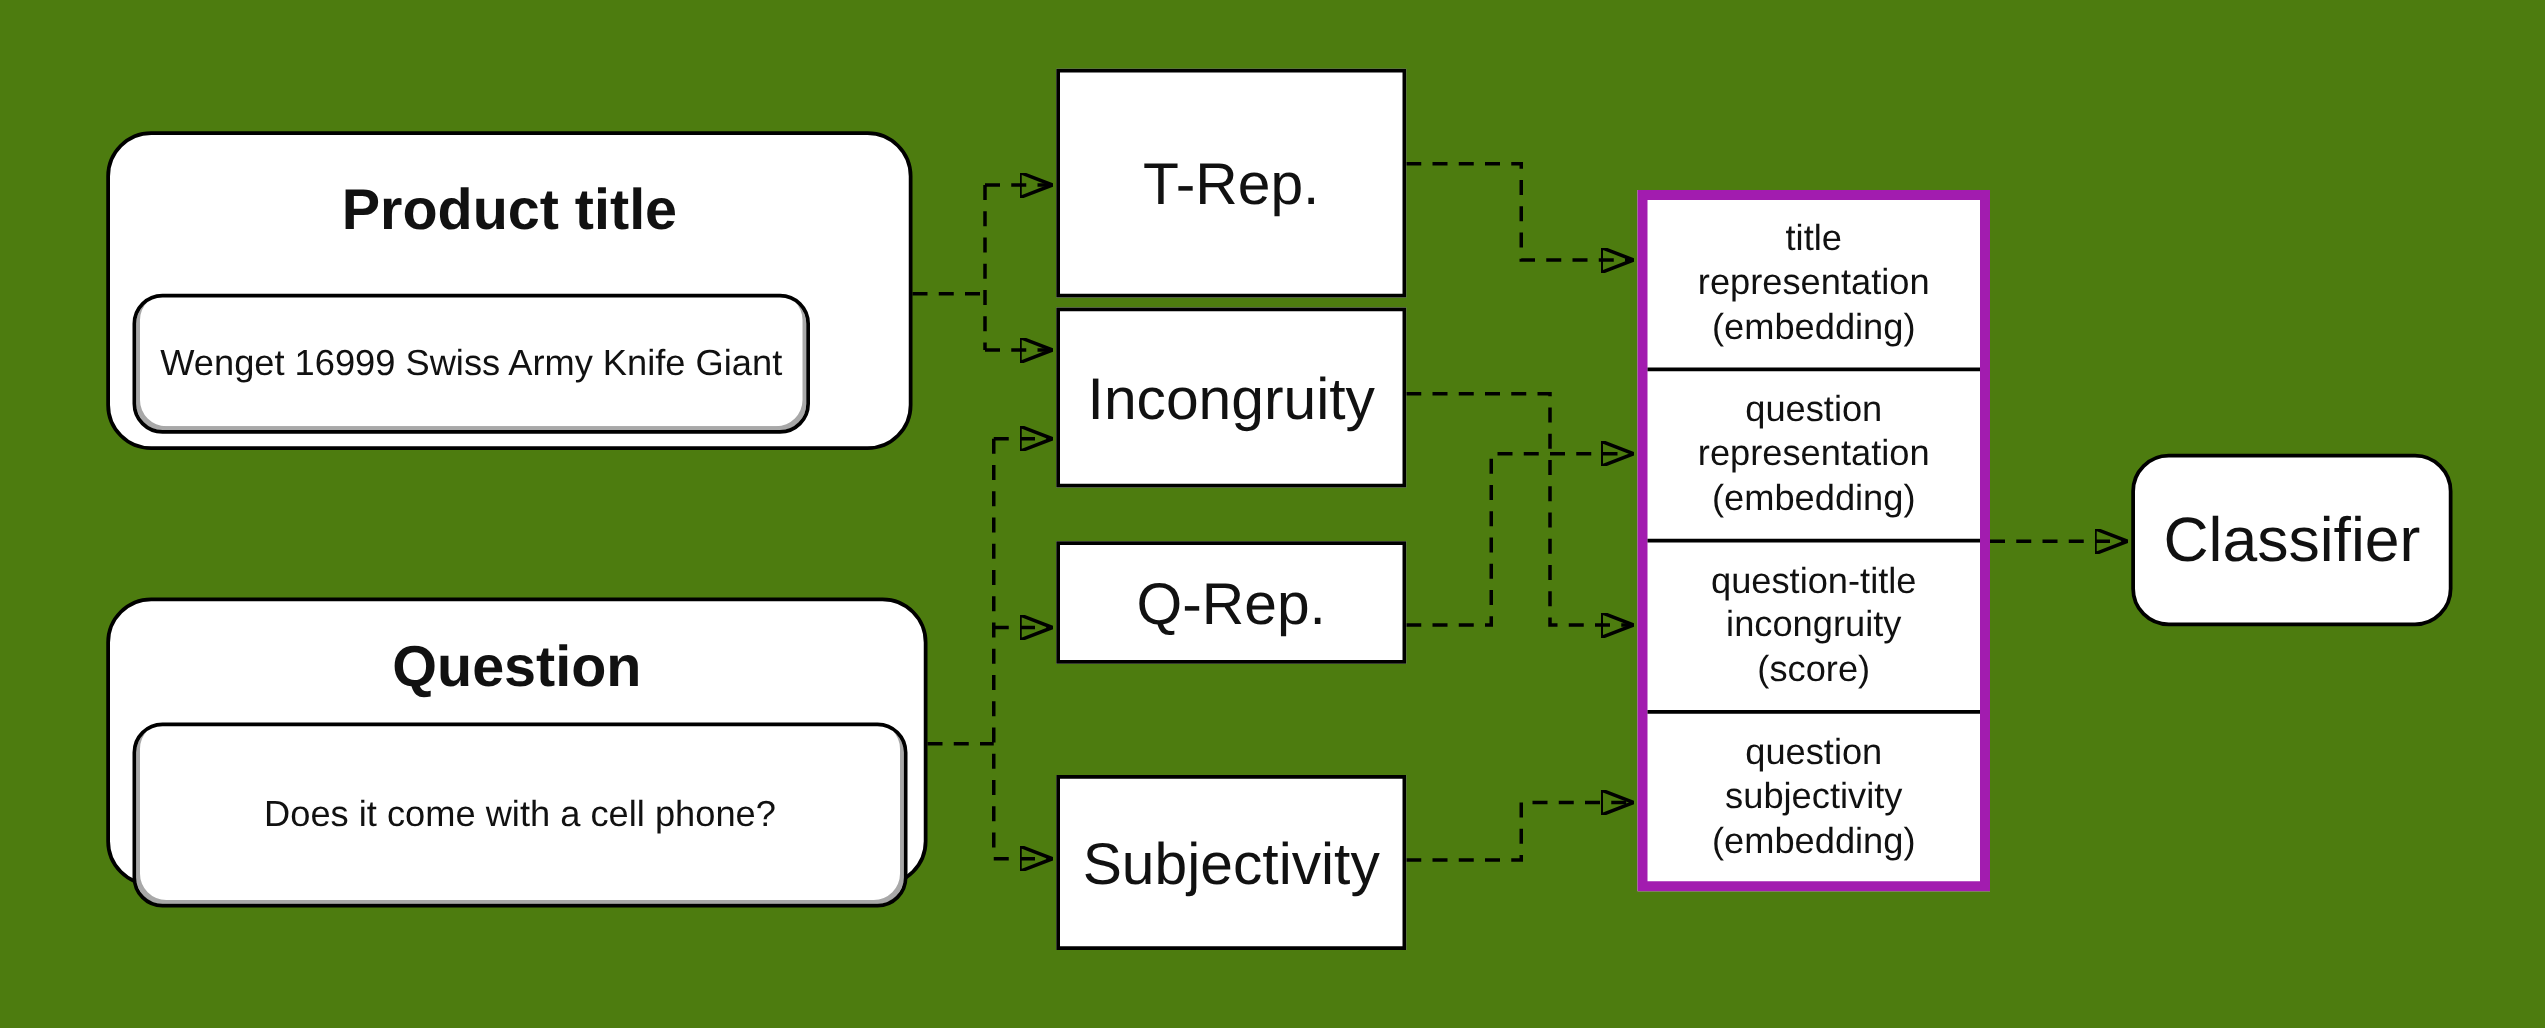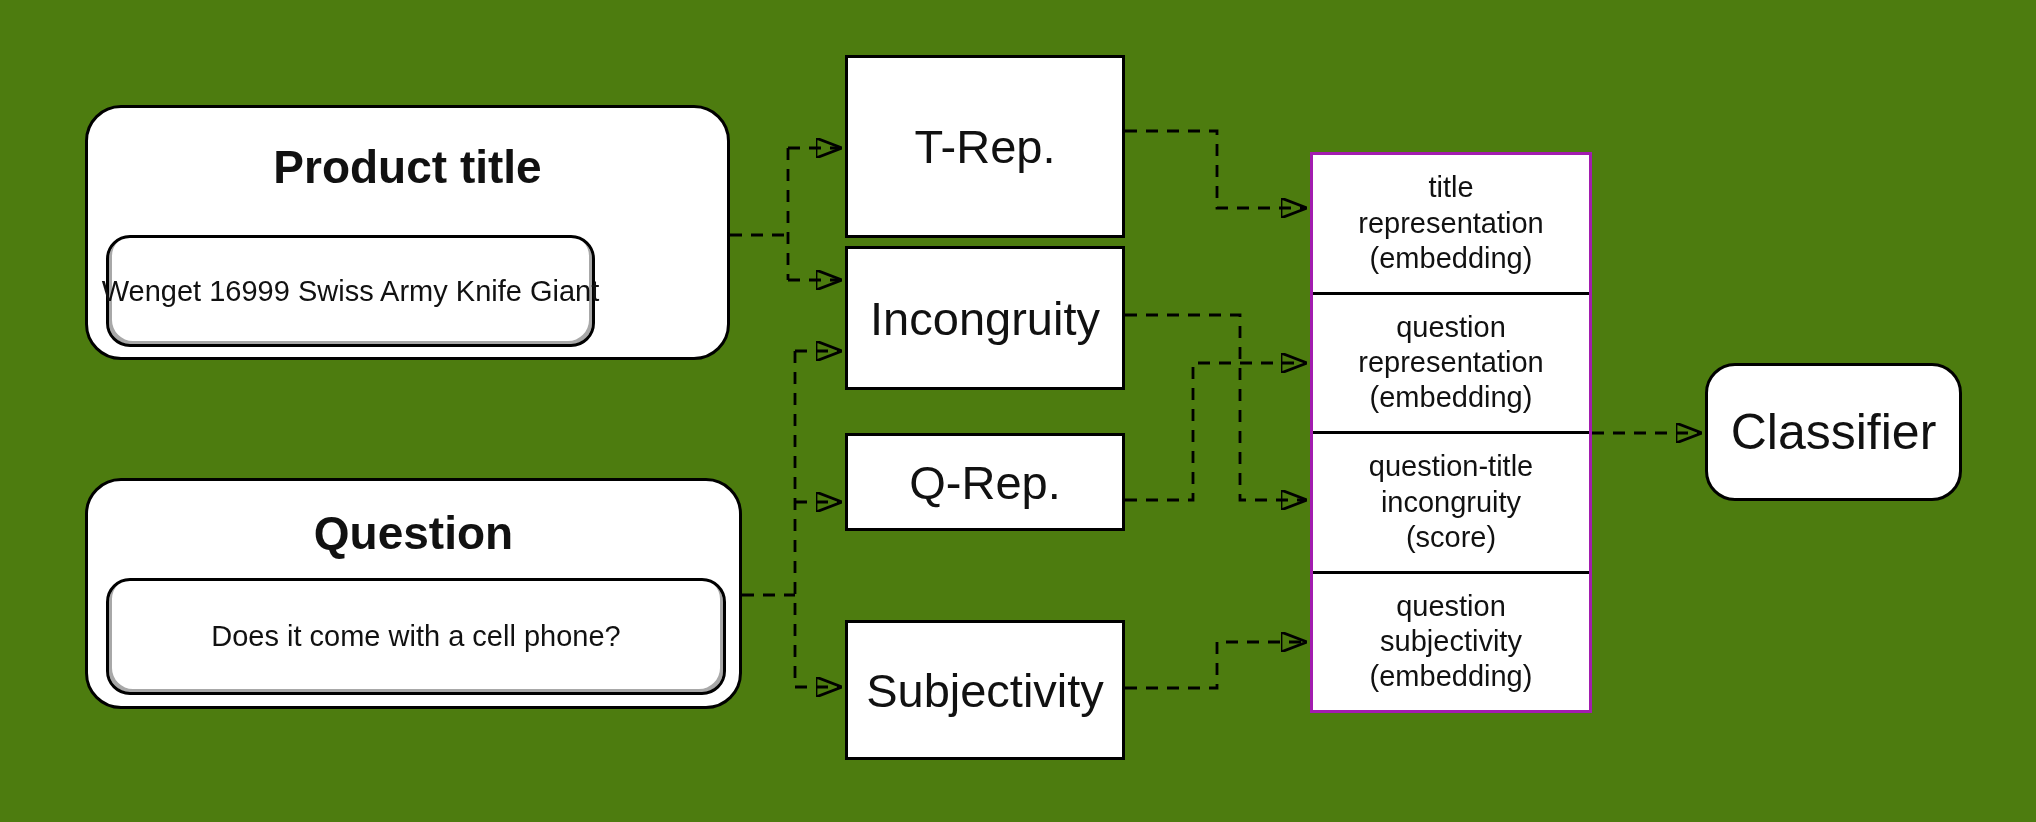--- a/index.html
+++ b/index.html
@@ -52,42 +52,42 @@
     <path class="dashed" d="M1125 131 H1217 V208 H1305" marker-end="url(#arrow)"></path>
     <path class="dashed" d="M1125 315 H1240 V500 H1305" marker-end="url(#arrow)"></path>
     <path class="dashed" d="M1125 500 H1193 V363 H1305" marker-end="url(#arrow)"></path>
     <path class="dashed" d="M1125 688 H1217 V642 H1305" marker-end="url(#arrow)"></path>
 
     <path class="dashed" d="M1592 433 H1700" marker-end="url(#arrow)"></path>
   </svg>
 
   <div class="box rounded" style="left:85px;top:105px;width:645px;height:255px;">
     <div class="input-title" style="top:32px;">Product title</div>
-    <div class="example" style="left:18px;top:127px;width:489px;height:112px;">Wenget 16999 Swiss Army Knife Giant</div>
+    <div class="example" style="left:18px;top:127px;width:542px;height:112px;">Wenget 16999 Swiss Army Knife Giant</div>
   </div>
 
   <div class="box rounded" style="left:85px;top:478px;width:657px;height:231px;">
     <div class="input-title" style="top:25px;">Question</div>
-    <div class="example" style="left:18px;top:97px;width:620px;height:117px;">Does it come with a cell phone?</div>
+    <div class="example" style="left:18px;top:97px;width:620px;height:148px;">Does it come with a cell phone?</div>
   </div>
 
   <div class="box rect" style="left:845px;top:55px;width:280px;height:183px;">
     <span class="module-label">T-Rep.</span>
   </div>
   <div class="box rect" style="left:845px;top:246px;width:280px;height:144px;">
     <span class="module-label">Incongruity</span>
   </div>
   <div class="box rect" style="left:845px;top:433px;width:280px;height:98px;">
     <span class="module-label">Q-Rep.</span>
   </div>
   <div class="box rect" style="left:845px;top:620px;width:280px;height:140px;">
     <span class="module-label">Subjectivity</span>
   </div>
 
-  <div class="box stack" style="left:1310px;top:152px;width:282px;height:561px;border:3px solid #a21caf;">
+  <div class="box stack" style="left:1310px;top:152px;width:282px;height:561px;border:8px solid #a21caf;">
     <div class="cell">
       <div>title</div>
       <div>representation</div>
       <div>(embedding)</div>
     </div>
     <div class="cell">
       <div>question</div>
       <div>representation</div>
       <div>(embedding)</div>
     </div>

